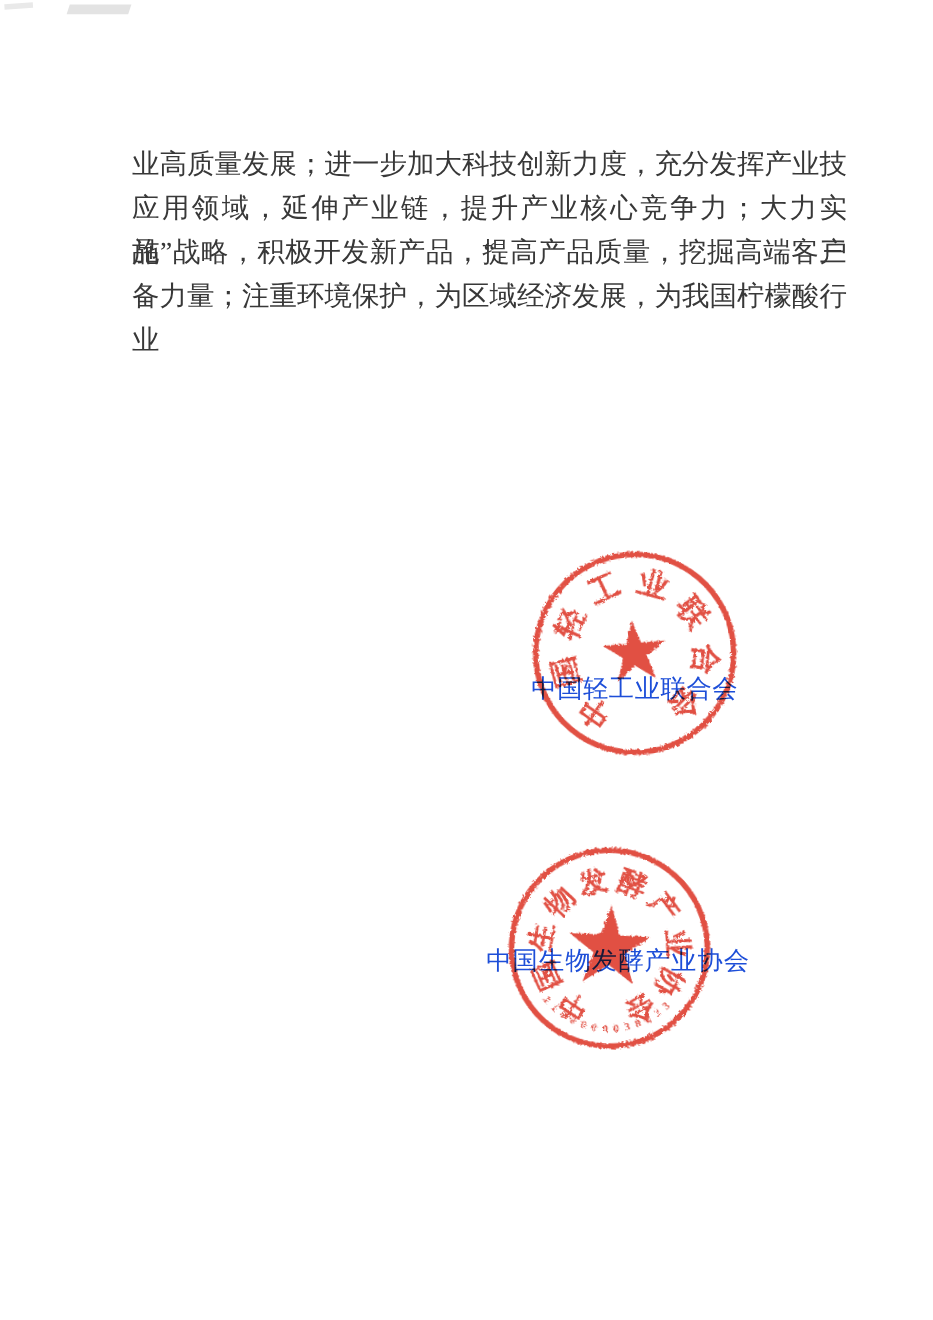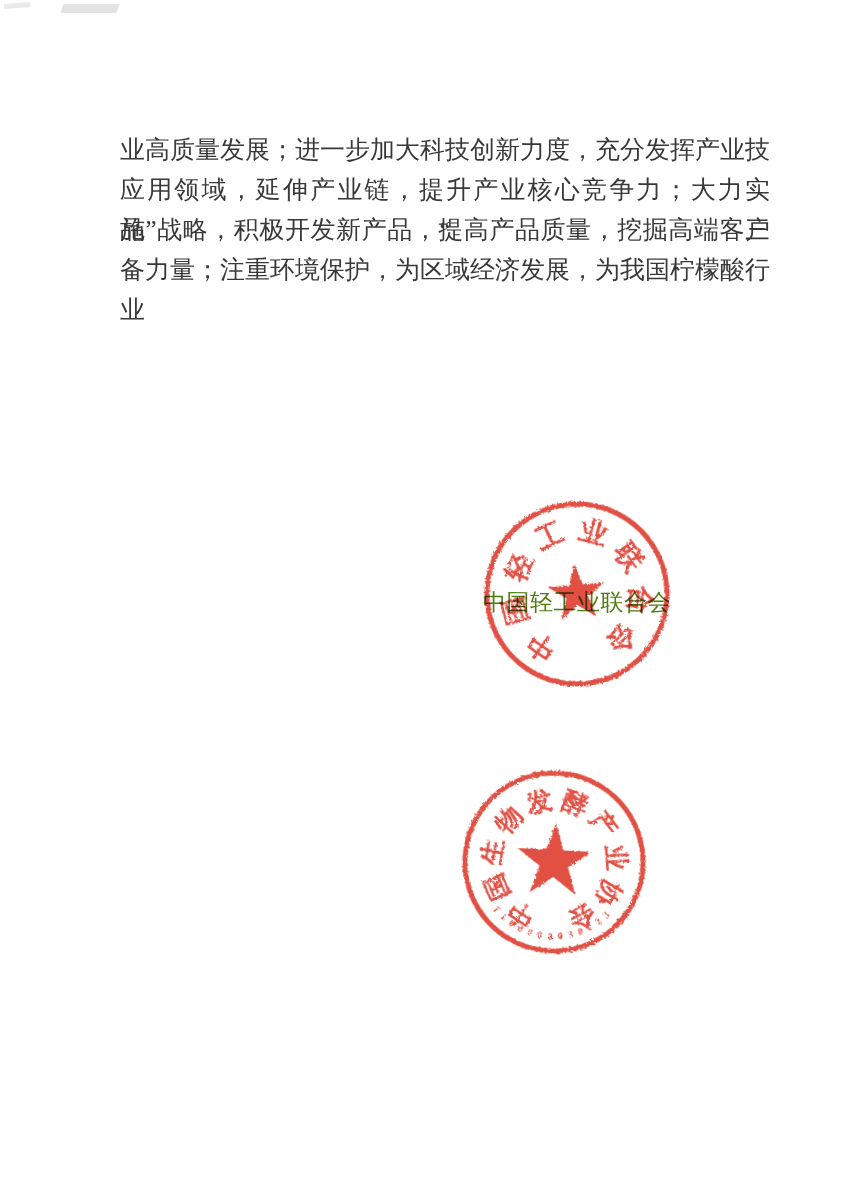--- a/index.html
+++ b/index.html
@@ -26,24 +26,25 @@
     font-size: 25px;
     line-height: 40px;
     letter-spacing: 0;
   }
   .bline { height: 40px; white-space: nowrap; }
   .bline.jl { text-align: justify; text-align-last: justify; white-space: normal; }
 
   
   .sig-text {
     position: absolute;
-    color: #4d7c0f;
+    color: #1d4ed8;
     mix-blend-mode: multiply;
     white-space: nowrap;
     z-index: 3;
+    margin-top: 24px;
   }
   .org1 { left: 483px; top: 587px; font-size: 23px; letter-spacing: 0.5px; }
   .org2 { left: 442px; top: 834px; font-size: 23px; letter-spacing: 1px; }
   .date { left: 467px; top: 877px; font-size: 24px; letter-spacing: 1.5px; }
 
   
   .seal {
     position: absolute;
     width: 200px;
     height: 200px;
@@ -120,14 +121,15 @@
         <text x="89.8" y="173.3" transform="rotate(7.9 89.8 173.3)" fill="#dd392b" font-size="10" text-anchor="middle" dominant-baseline="central">0</text>
         <text x="100.0" y="174.0" transform="rotate(0.0 100.0 174.0)" fill="#dd392b" font-size="10" text-anchor="middle" dominant-baseline="central">0</text>
         <text x="110.2" y="173.3" transform="rotate(-7.9 110.2 173.3)" fill="#dd392b" font-size="10" text-anchor="middle" dominant-baseline="central">0</text>
         <text x="120.2" y="171.2" transform="rotate(-15.8 120.2 171.2)" fill="#dd392b" font-size="10" text-anchor="middle" dominant-baseline="central">3</text>
         <text x="129.8" y="167.7" transform="rotate(-23.8 129.8 167.7)" fill="#dd392b" font-size="10" text-anchor="middle" dominant-baseline="central">8</text>
         <text x="138.8" y="163.0" transform="rotate(-31.7 138.8 163.0)" fill="#dd392b" font-size="10" text-anchor="middle" dominant-baseline="central">2</text>
         <text x="147.2" y="157.0" transform="rotate(-39.6 147.2 157.0)" fill="#dd392b" font-size="10" text-anchor="middle" dominant-baseline="central">2</text>
         <text x="154.6" y="150.0" transform="rotate(-47.5 154.6 150.0)" fill="#dd392b" font-size="10" text-anchor="middle" dominant-baseline="central">3</text>
       </g>
     </svg>
+  <div class="sig-text org2">中国生物发酵产业协会</div>
 
 </div>
 
 </body></html>

